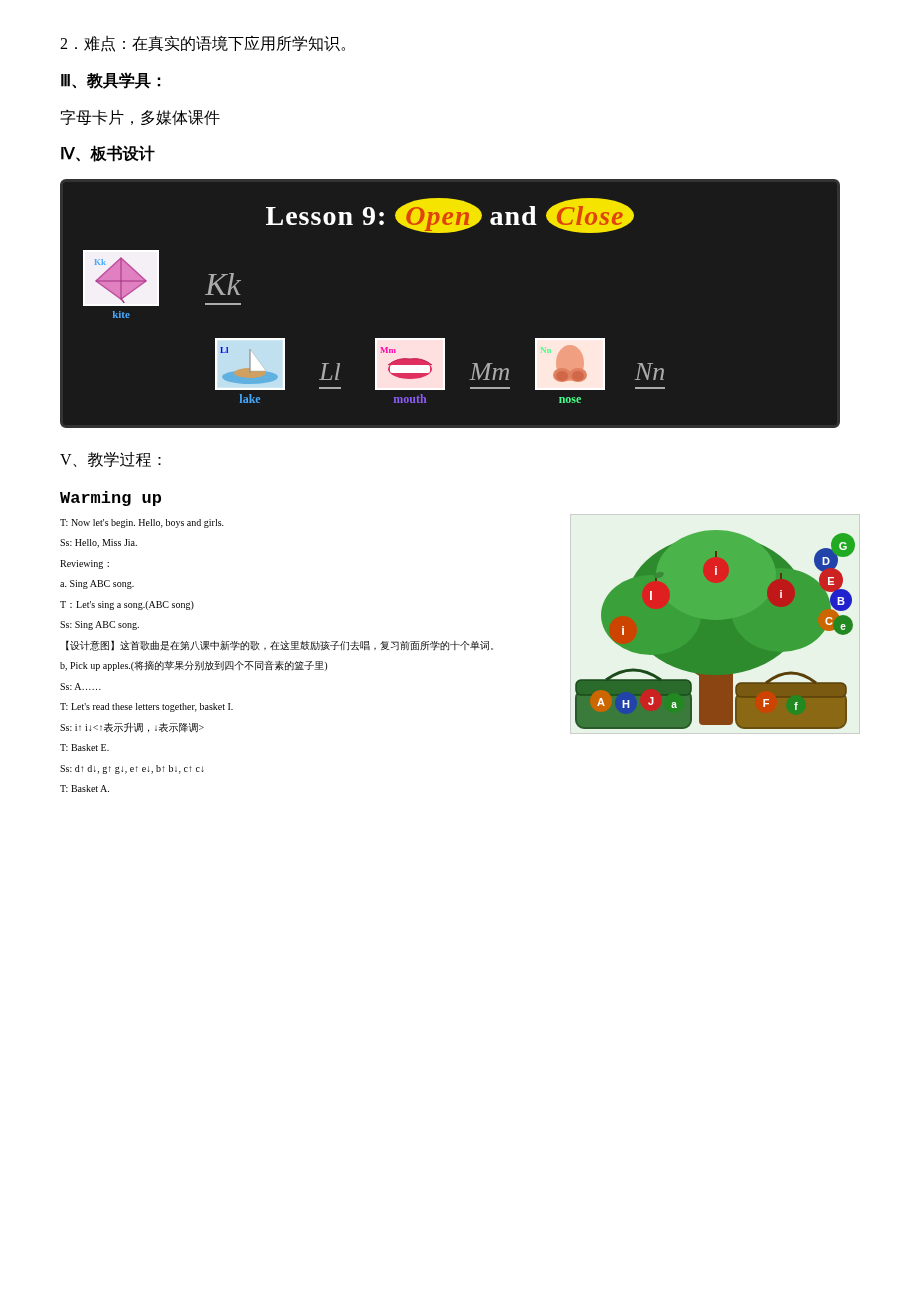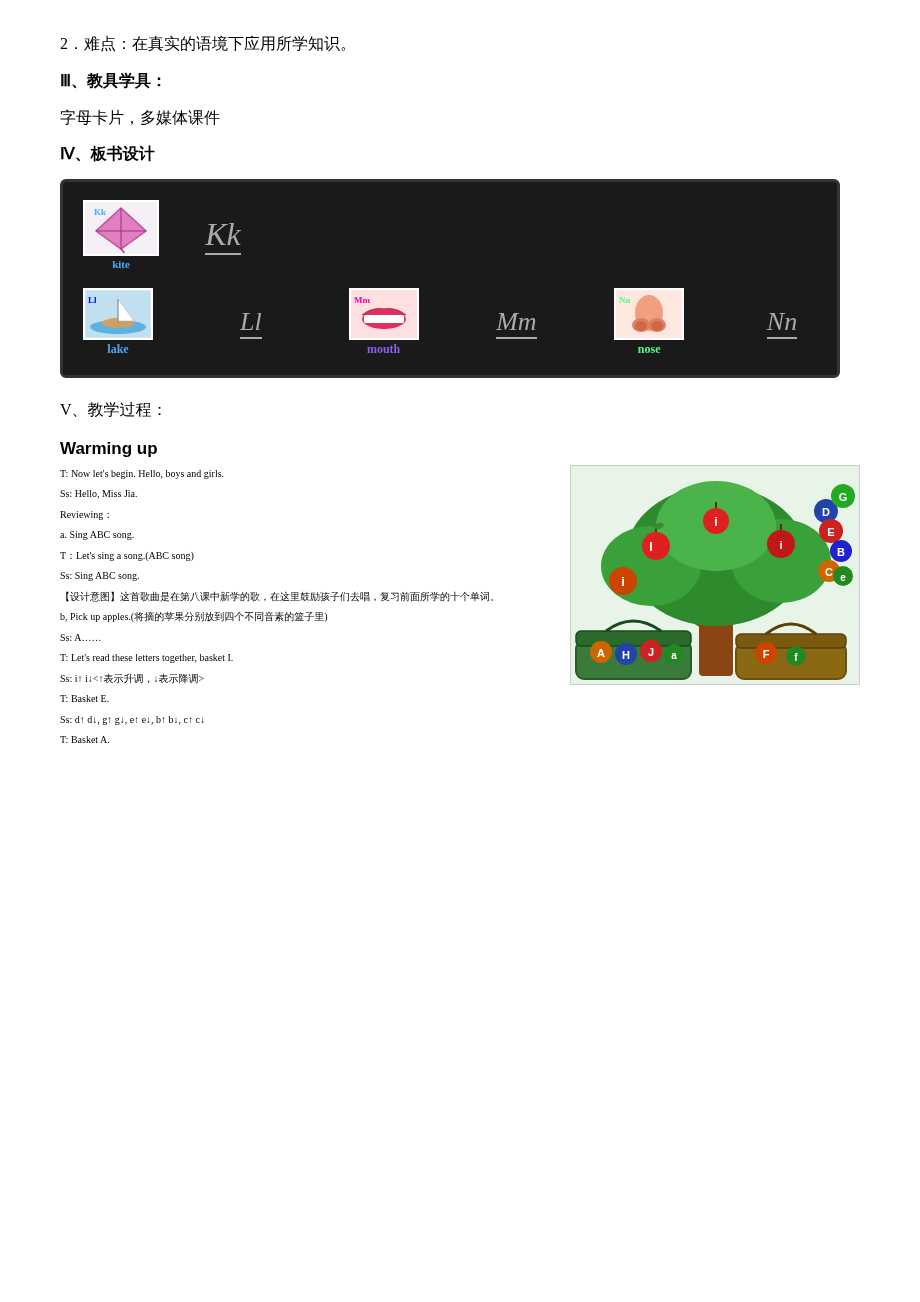--- a/index.html
+++ b/index.html
@@ -77,21 +77,21 @@
     }
     .letter-text {
       color: #aaa;
       font-size: 32px;
       font-family: 'Times New Roman', serif;
       font-style: italic;
       border-bottom: 2px solid #aaa;
     }
     .board-row2 {
       display: flex;
-      justify-content: space-between;
+      justify-content: center;
       align-items: center;
       gap: 10px;
     }
     .card-item-sm .card-img {
       width: 70px;
       height: 52px;
     }
     .card-label-blue { color: #4af; font-size: 12px; font-weight: bold; margin-top:2px; }
     .card-label-magenta { color: #8b5cf6; font-size: 12px; font-weight: bold; margin-top:2px; }
     .card-label-green { color: #4f8; font-size: 12px; font-weight: bold; margin-top:2px; }
@@ -147,21 +147,21 @@
       height: 48px;
       background: #ffe8e8;
       display: flex;
       align-items: center;
       justify-content: center;
     }
 
     
     .section-title {
       font-weight: bold;
-      font-family: Liberation Sans, sans-serif;
+      font-family: Liberation Mono, monospace;
       font-size: 17px;
       margin: 14px 0 6px 0;
     }
     .text-line {
       line-height: 1.85;
       margin-bottom: 2px;
       font-size: 10px;
       text-align: justify;
     }
 
@@ -210,20 +210,23 @@
 <div class="section-line">
   <span>字母卡片，多媒体课件</span>
 </div>
 
 <div class="section-line bold">
   <span>Ⅳ、板书设计</span>
 </div>
 
 <div class="blackboard">
 
+  <div class="board-title">
+    <span>Lesson 9: </span><span class="highlight-yellow">Open</span><span> and </span><span class="highlight-yellow">Close</span>
+  </div>
 
   <div class="board-row1">
     <div class="card-item">
       <div class="card-img kite-area">
 
         <svg width="60" height="50" viewBox="0 0 60 50">
 
           <polygon points="30,5 55,28 30,46 5,28" fill="#e080c0" stroke="#c050a0" stroke-width="1.5"></polygon>
 
           <line x1="30" y1="5" x2="30" y2="46" stroke="#a03080" stroke-width="1"></line>

